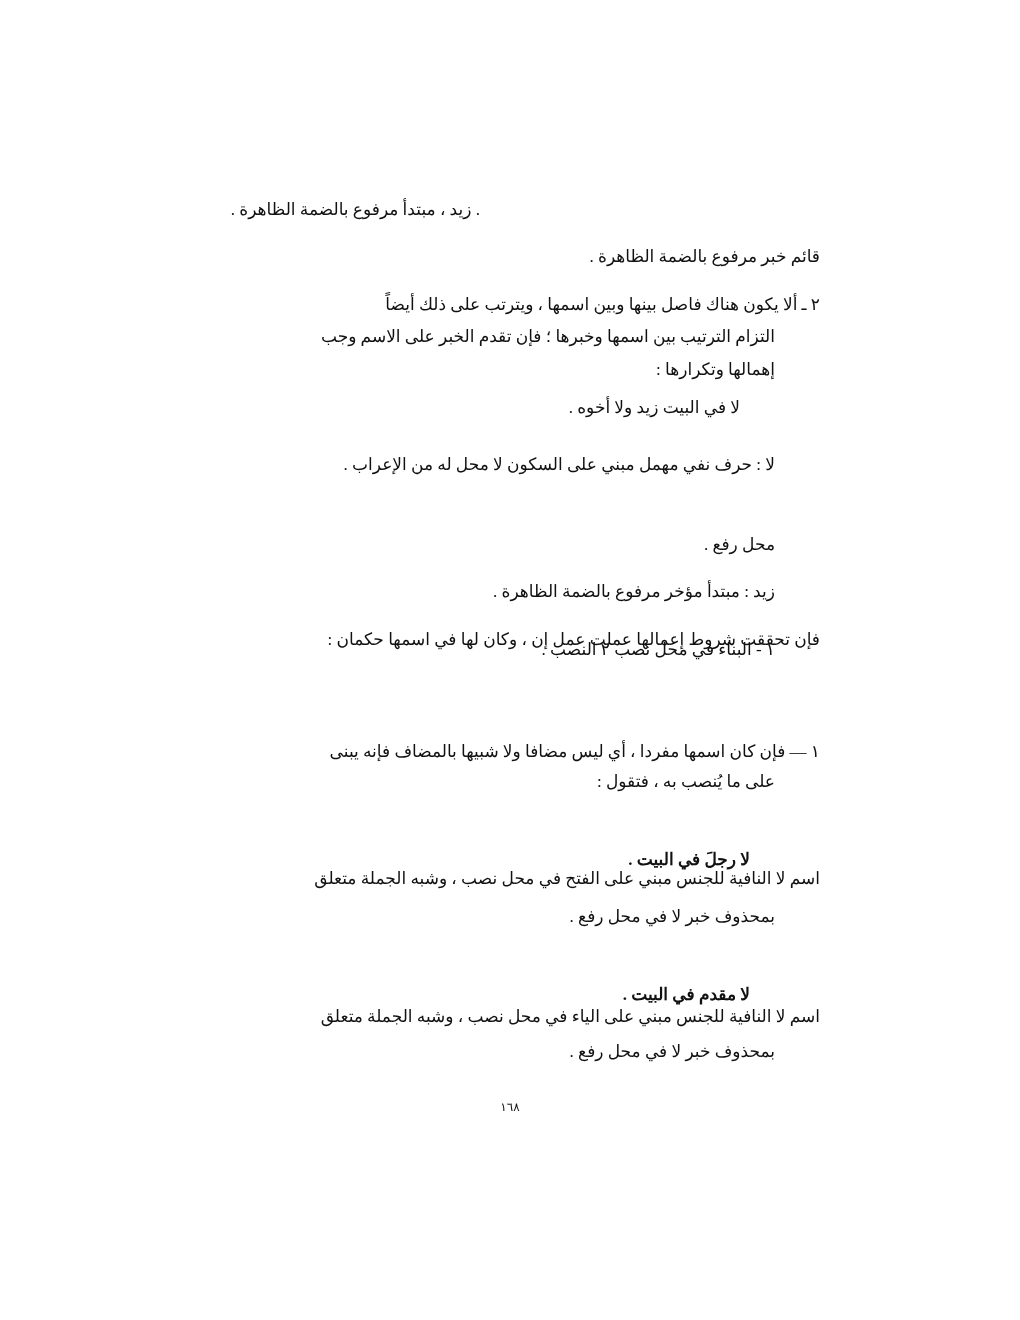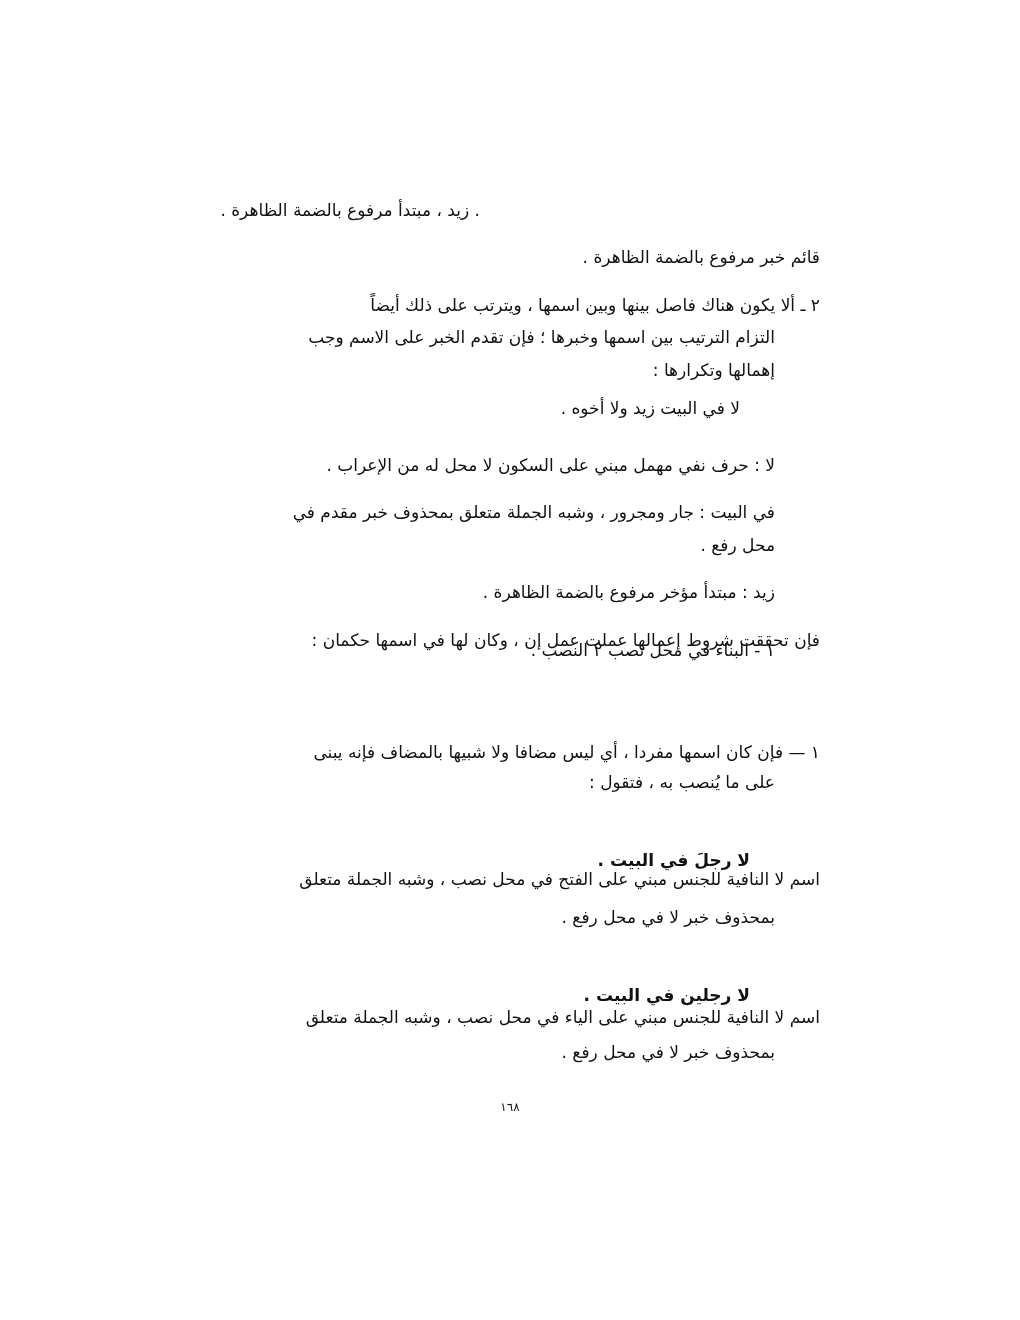--- a/index.html
+++ b/index.html
@@ -13,20 +13,21 @@
       position: relative;
       overflow: hidden;
       font-family: "DejaVu Sans", sans-serif;
       color: #111111;
     }
     .page {
       position: absolute;
       left: 0; top: 0;
       width: 1020px;
       height: 994px;
+      font-family: Liberation Serif, serif;
     }
     .line {
       position: absolute;
       direction: rtl;
       text-align: right;
       white-space: nowrap;
       font-size: 17px;
       line-height: 24px;
       unicode-bidi: plaintext;
     }
@@ -48,34 +49,33 @@
   <div class="line" style="top:198px; right:540px;">. زيد ، مبتدأ مرفوع بالضمة الظاهرة .</div>
   <div class="line" style="top:245px; right:200px;">قائم   خبر مرفوع بالضمة الظاهرة .</div>
 
   <div class="line" style="top:293px; right:200px;">٢ ـ ألا يكون هناك فاصل بينها وبين اسمها ، ويترتب على ذلك أيضاً</div>
   <div class="line" style="top:325px; right:245px;">التزام الترتيب بين اسمها وخبرها ؛ فإن تقدم الخبر على الاسم وجب</div>
   <div class="line" style="top:358px; right:245px;margin-left:40px;">إهمالها وتكرارها :</div>
 
   <div class="line" style="top:396px; right:280px;margin-left:44px;">لا في البيت زيد ولا أخوه .</div>
   <div class="line" style="top:453px; right:245px;text-align:center;">لا : حرف نفي مهمل مبني على السكون لا محل له من الإعراب .</div>
 
-  <div class="line" style="top:500px; right:245px;">في البيت : جار ومجرور ، وشبه الجملة متعلق بمحذوف خبر مقدم في</div>
   <div class="line" style="top:533px; right:245px;">محل رفع .</div>
   <div class="line" style="top:580px; right:245px;">زيد : مبتدأ مؤخر مرفوع بالضمة الظاهرة .</div>
 
   <div class="line" style="top:628px; right:200px;">فإن تحققت شروط إعمالها عملت عمل إن ، وكان لها في اسمها حكمان :</div>
   <div class="line" style="top:638px; right:245px;">١ - البناء في محل نصب        ٢    النصب .</div>
 
   <div class="line" style="top:740px; right:200px;">١ — فإن كان اسمها مفردا ، أي ليس مضافا ولا شبيها بالمضاف فإنه يبنى</div>
   <div class="line" style="top:770px; right:245px;">على ما يُنصب به ، فتقول :</div>
 
   <div class="line bold" style="top:820px; right:270px;">لا رجلَ في البيت .</div>
 
   <div class="line" style="top:867px; right:200px;">اسم لا النافية للجنس مبني على الفتح في محل نصب ، وشبه الجملة متعلق</div>
   <div class="line" style="top:905px; right:245px;">بمحذوف خبر لا في محل رفع .</div>
 
-  <div class="line bold" style="top:955px; right:270px;">لا رجلين في البيت .</div>
+  <div class="line bold" style="top:955px; right:270px;">لا مقدم في البيت .</div>
 
   <div class="line" style="top:1005px; right:200px;">اسم لا النافية للجنس مبني على الياء في محل نصب ، وشبه الجملة متعلق</div>
   <div class="line" style="top:1040px; right:245px;">بمحذوف خبر لا في محل رفع .</div>
 
   <div class="pagenum">١٦٨</div>
 </div>
 
 </body></html>

